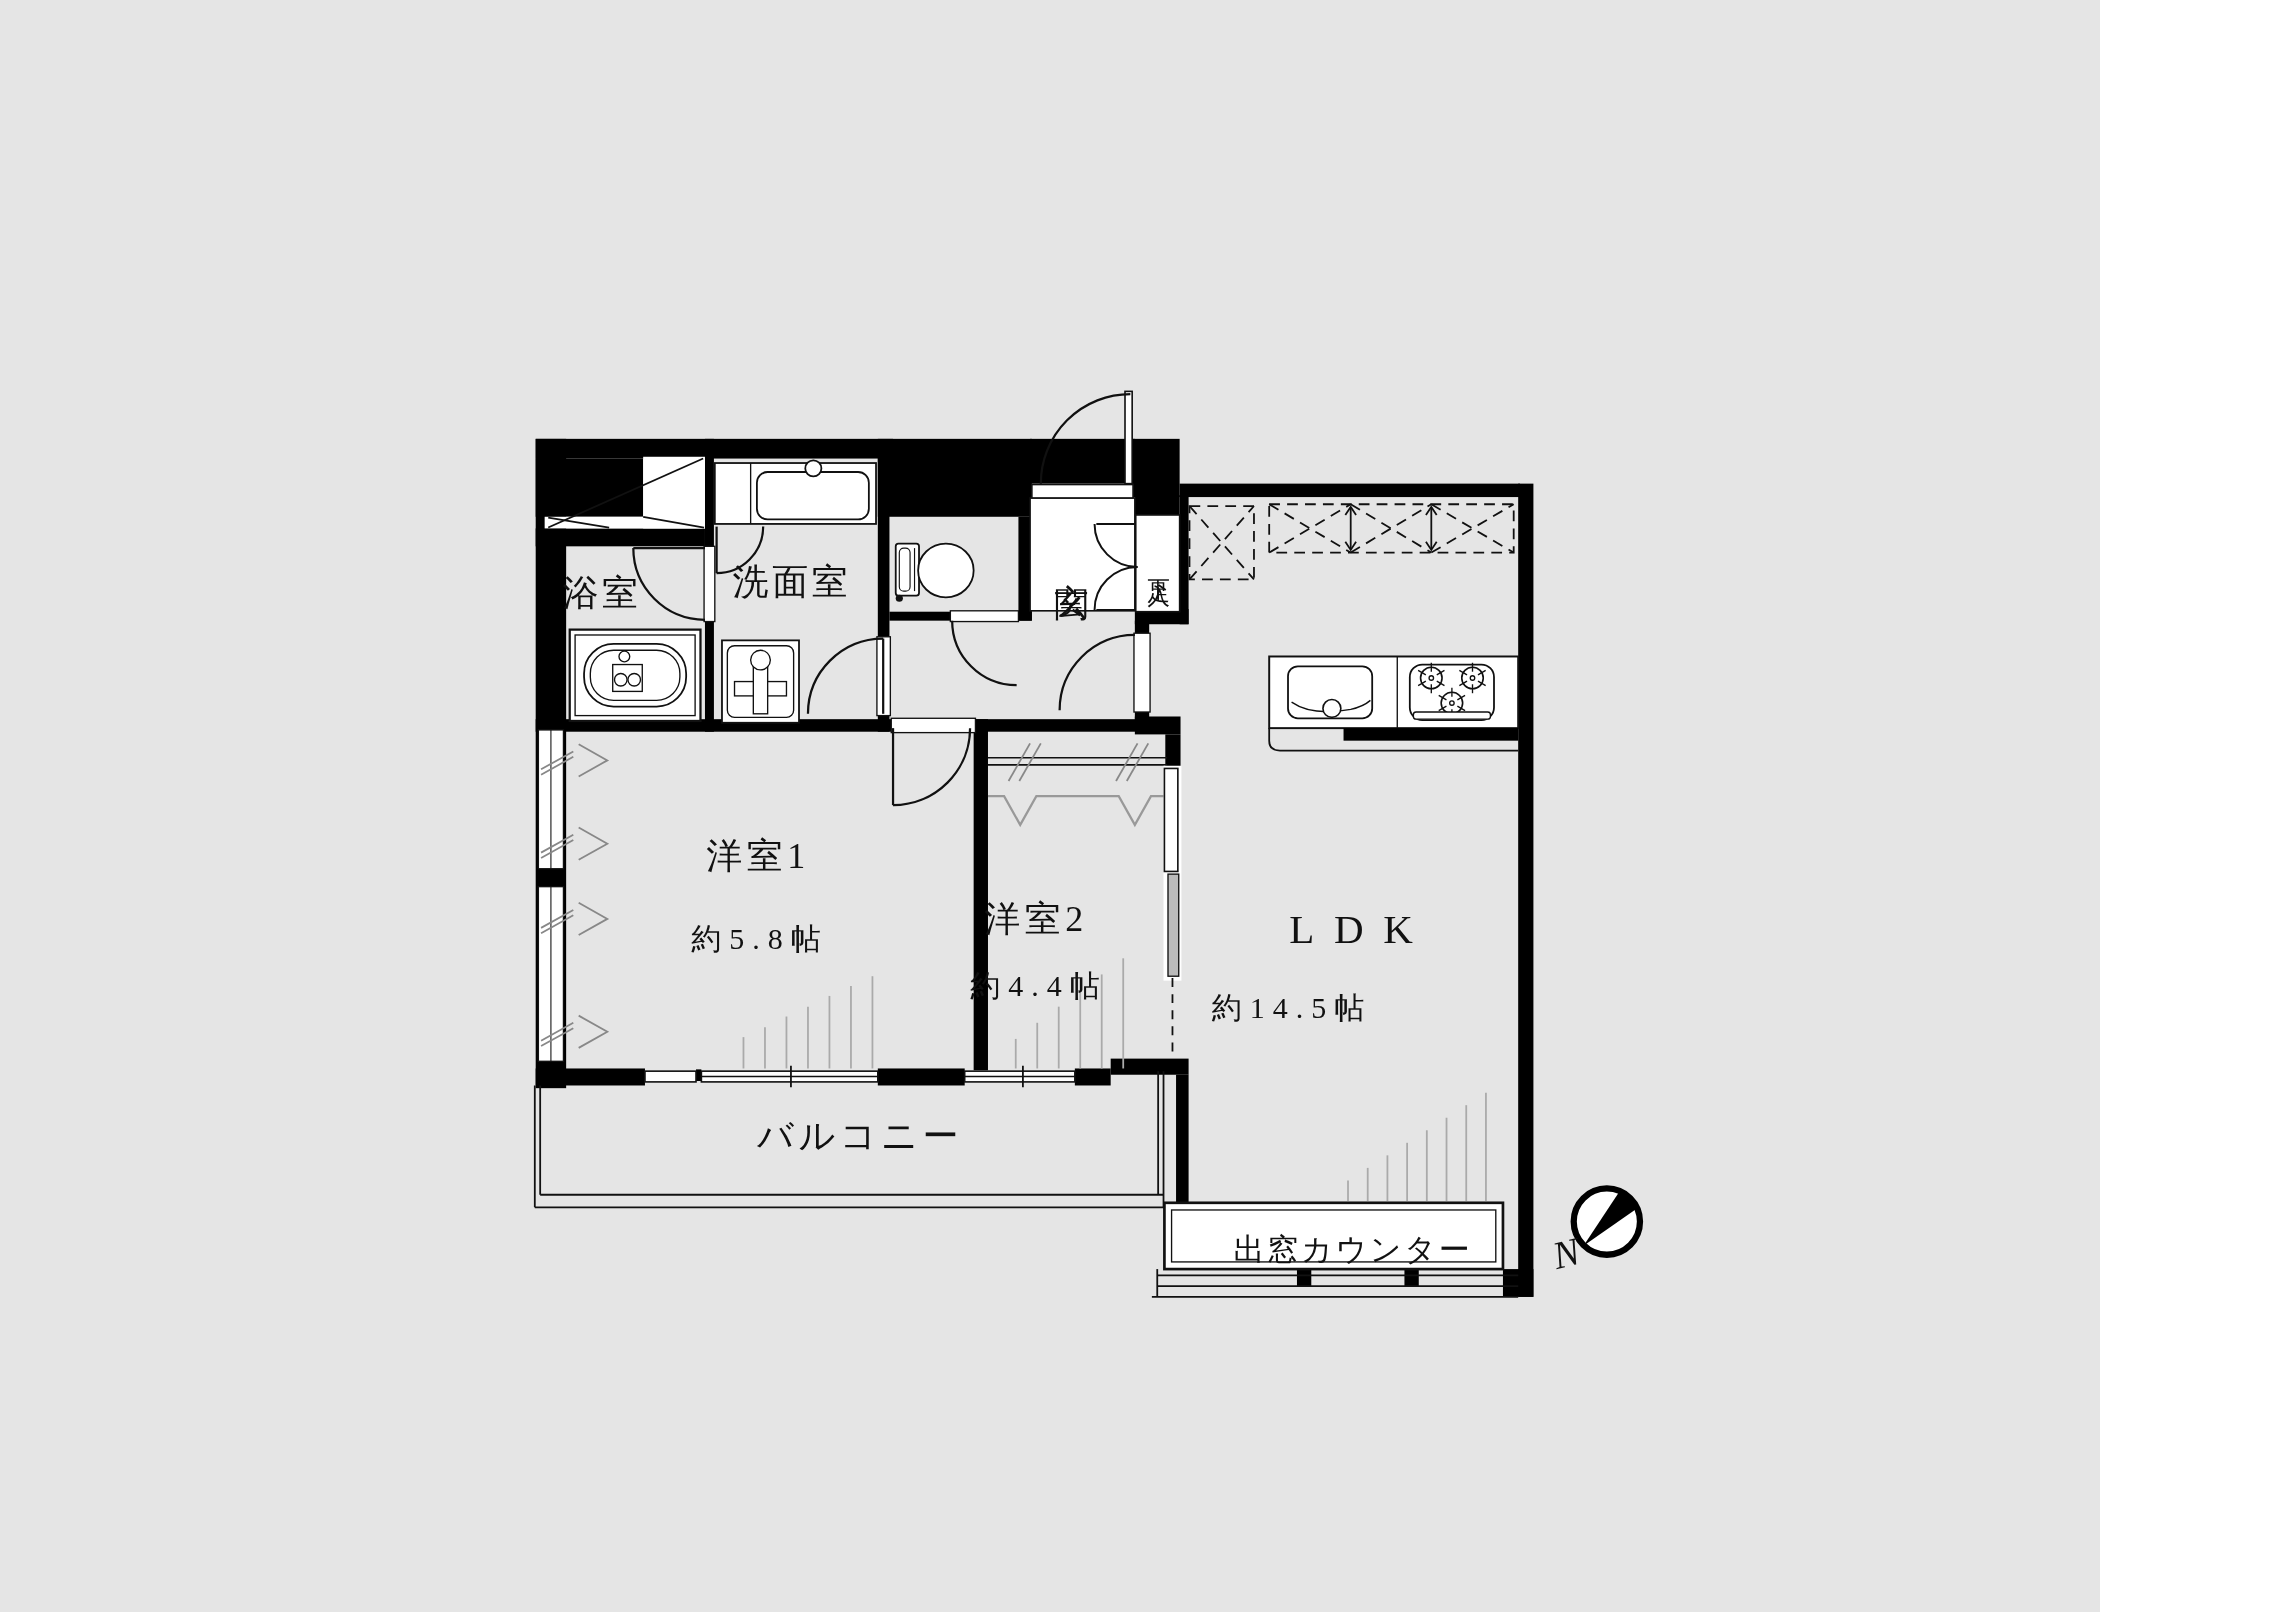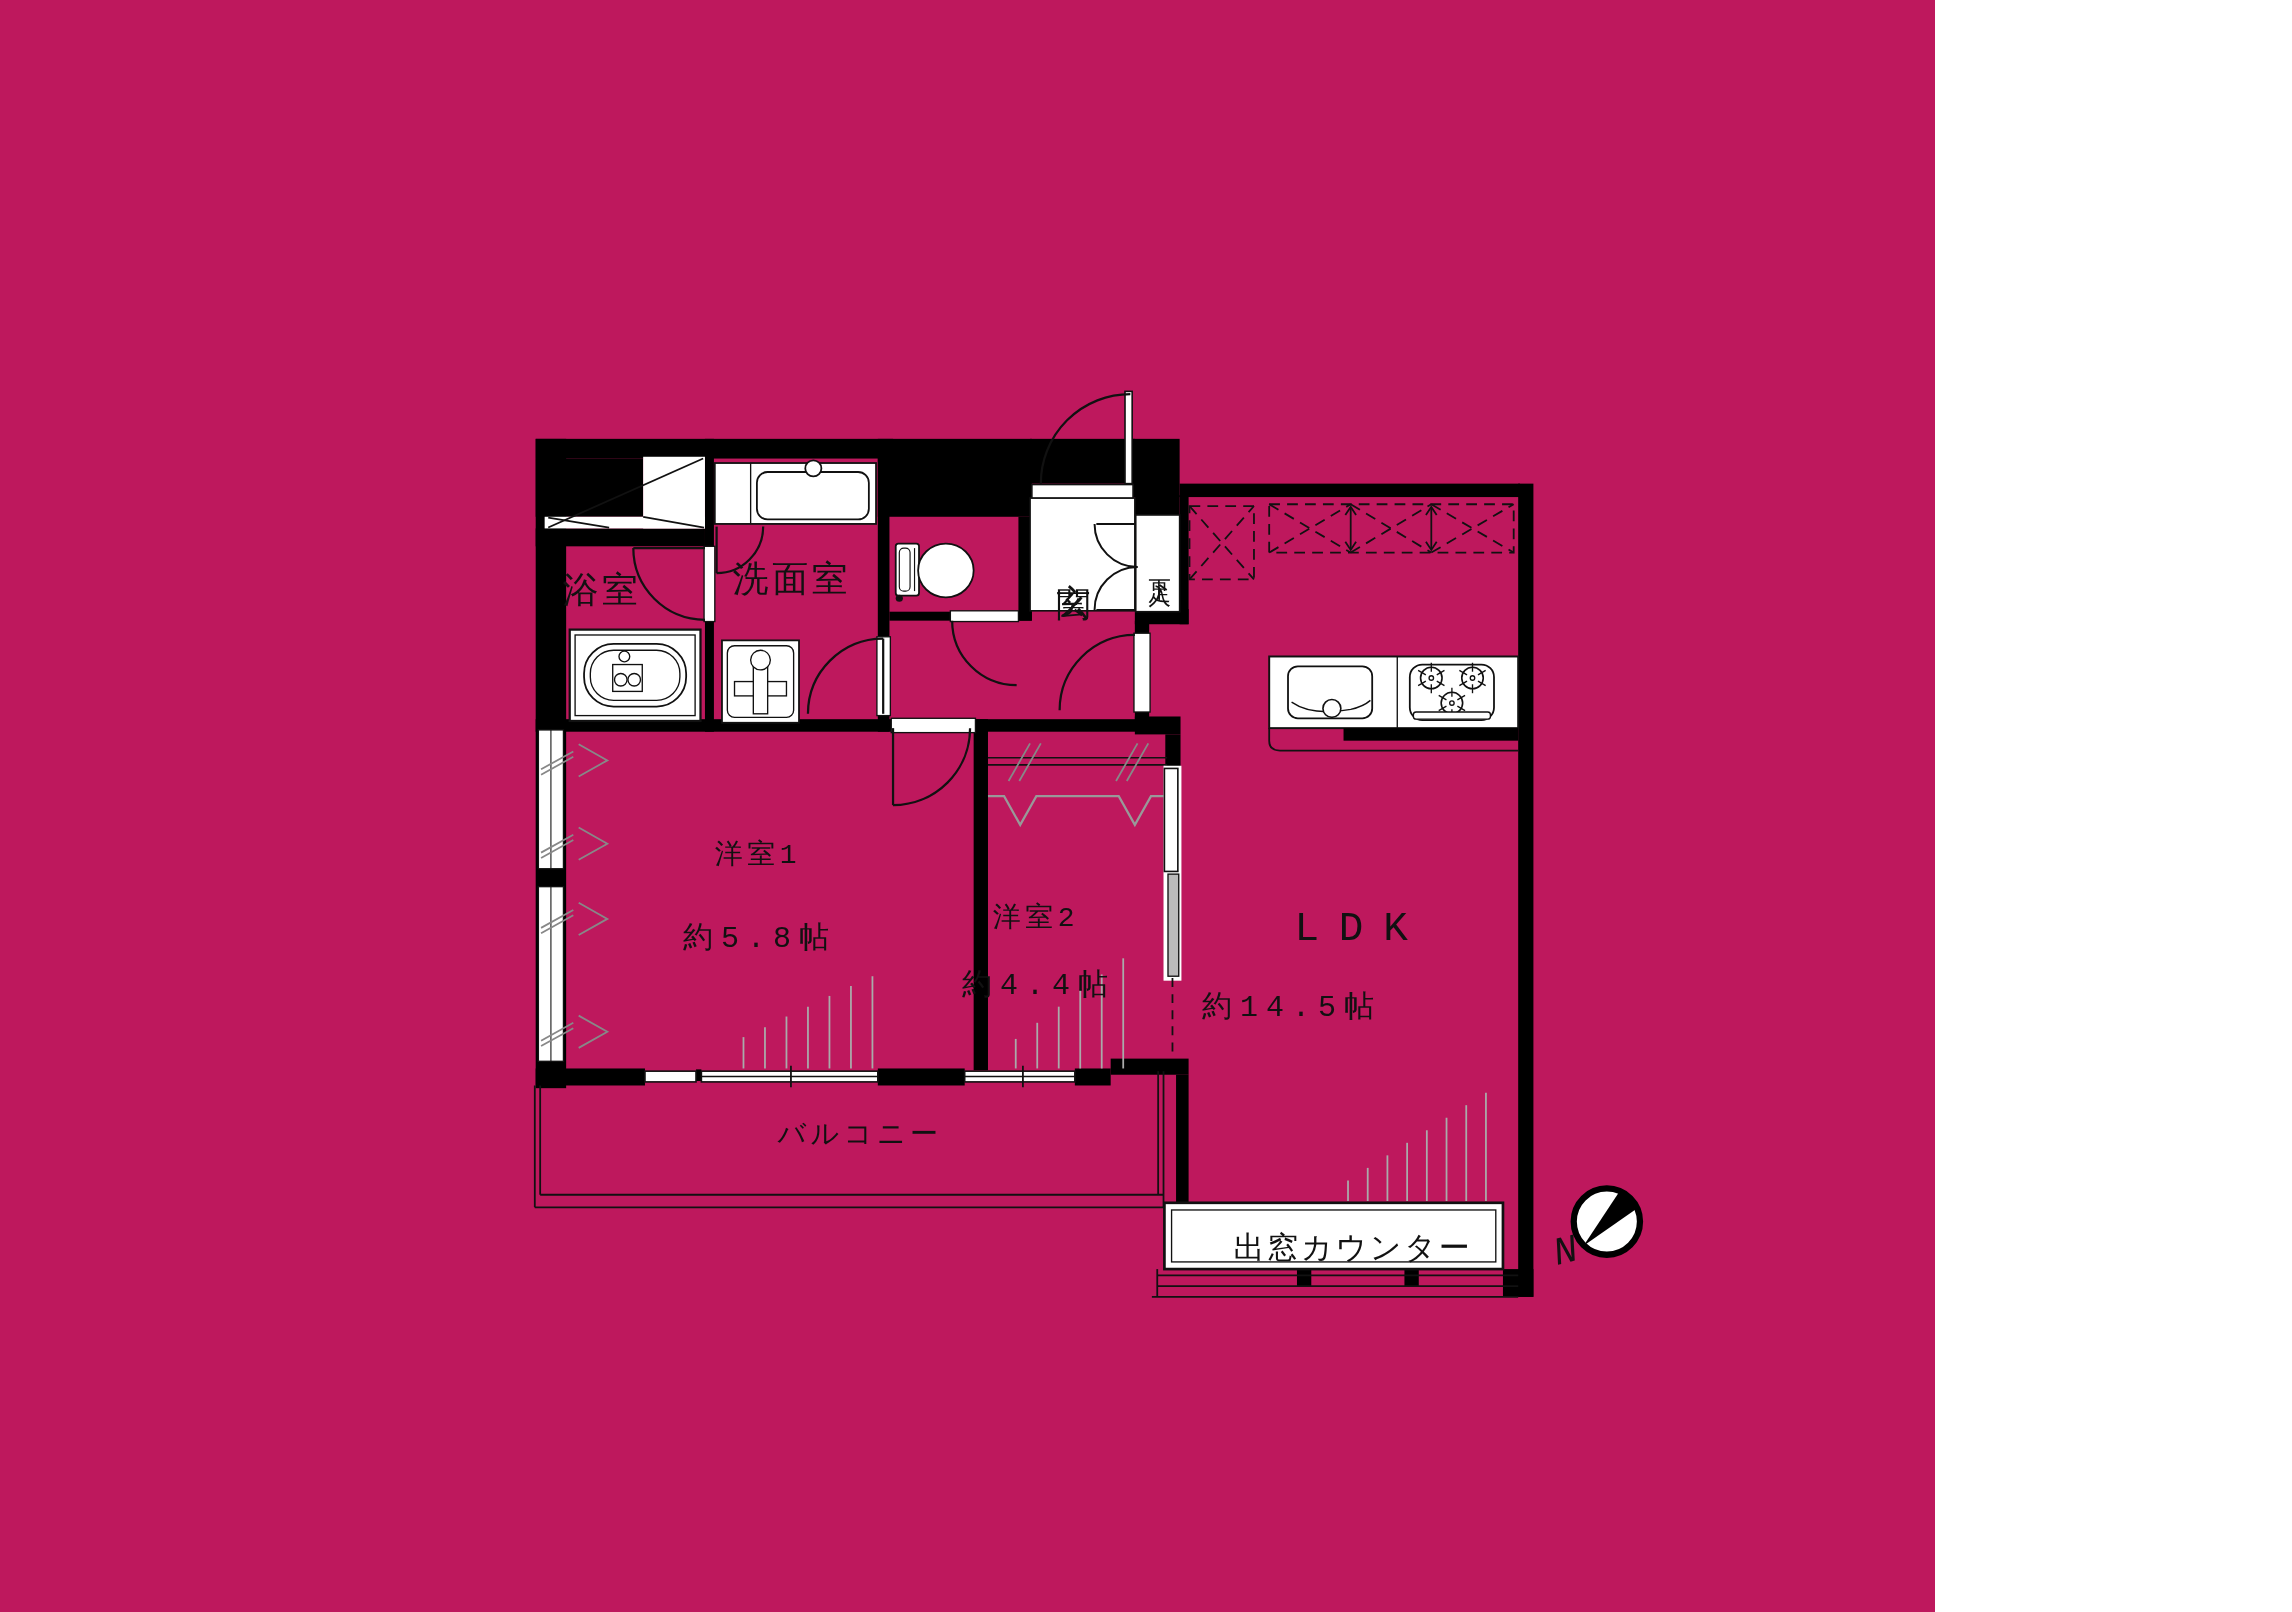--- a/index.html
+++ b/index.html
@@ -1,27 +1,27 @@
 <!DOCTYPE html>
 <html style="font-size:14.3px"><head>
 <meta charset="utf-8">
 <style>
   html,body{margin:0;padding:0;background:#ffffff;}
   #stage{
-    position:relative;width:1935px;height:1613px;background:#be185d;
-    font-family:Liberation Mono, monospace;overflow:hidden;
+    position:relative;width:2100px;height:1613px;background:#e5e5e5;
+    font-family:Liberation Serif, serif;overflow:hidden;
   }
   #plan-svg{position:absolute;left:0;top:0;width:2293px;height:1613px;}
   .lbl{
     position:absolute;transform:translate(-50%,-50%);
     color:#111;white-space:nowrap;line-height:1;user-select:none;
   }
   .lbl.vert{writing-mode:vertical-rl;text-orientation:upright;}
   .f40{font-size:36px;letter-spacing:3.6px;}
-  .f45{font-size:28px;letter-spacing:4.5px;}
+  .f45{font-size:36px;letter-spacing:4.5px;}
   .area{font-size:30px;letter-spacing:8px;}
   .ldk{font-size:41px;letter-spacing:19.7px;text-align:center;}
   .bay{font-size:31px;letter-spacing:2.7px;}
   .north{font-size:39px;font-style:italic;transform:translate(-50%,-50%) rotate(-14deg);}
 </style>
 </head>
 <body>
 
 <div id="stage">
 <svg id="plan-svg" viewBox="0 0 2560 1801">

